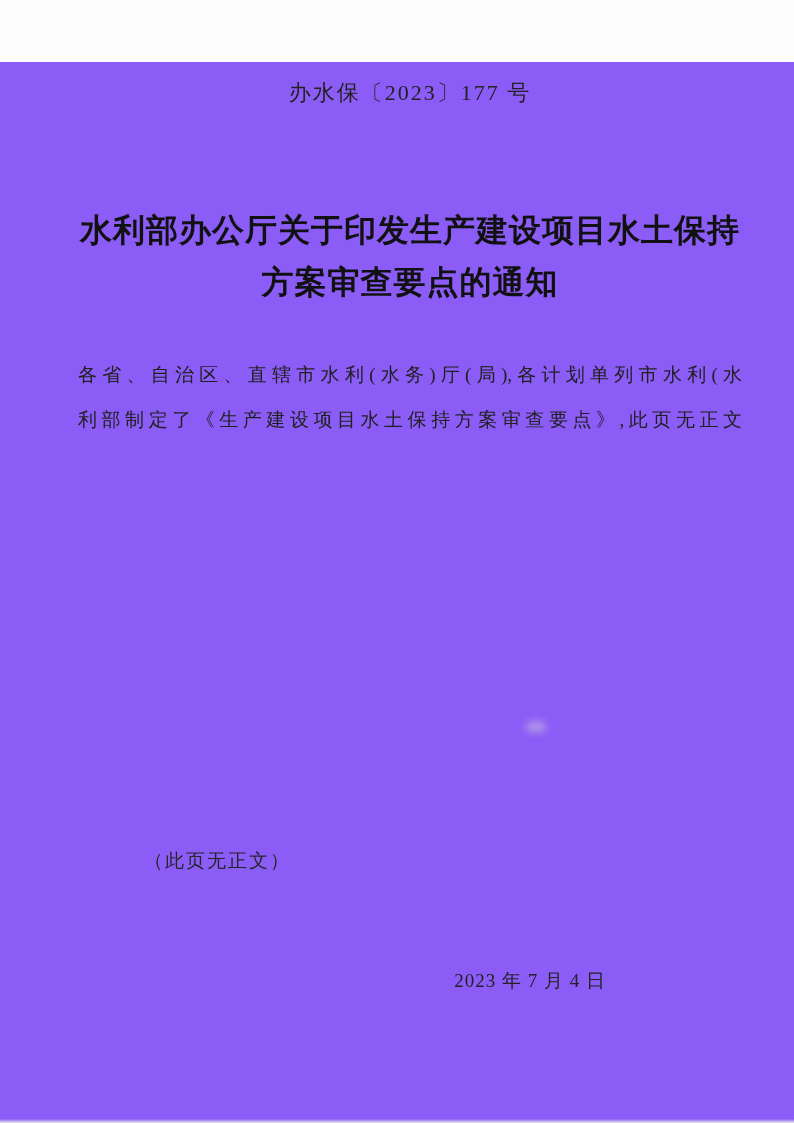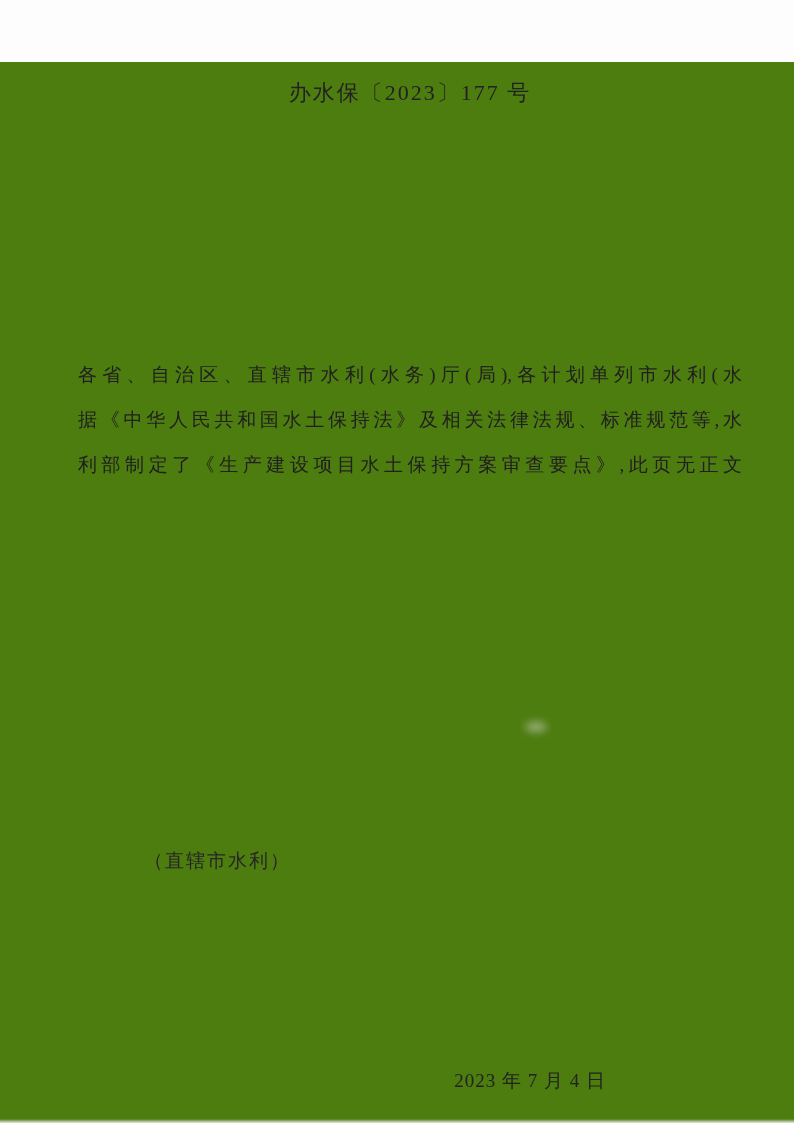--- a/index.html
+++ b/index.html
@@ -4,21 +4,21 @@
 <style>
   html, body {
     margin: 0;
     padding: 0;
     background: #ffffff;
   }
   .page {
     position: relative;
     width: 794px;
     height: 1123px;
-    background: #4d7c0f;
+    background: #8b5cf6;
     overflow: hidden;
     font-family: "Liberation Serif", "DejaVu Serif", serif;
     color: #1c1c1c;
   }
   
   .content {
     position: absolute;
     left: 78px;
     top: 0;
     width: 664px;
@@ -86,21 +86,21 @@
     top: 976px;
     width: 400px;
     text-align: center;
     font-size: 20px;
     letter-spacing: 1px;
     color: #222;
   }
   .sign-date {
     position: absolute;
     left: 330px;
-    top: 1068px;
+    top: 968px;
     width: 400px;
     text-align: center;
     font-size: 19px;
     letter-spacing: 1px;
     color: #222;
   }
   
   .scan-smudge {
     position: absolute;
     left: 525px;
@@ -133,30 +133,33 @@
 <body>
 
 <div class="page">
 
   <div class="scan-top-tint"></div>
 
   <div class="content">
 
     <div class="doc-number">办水保〔2023〕177 号</div>
 
+    <div class="doc-title">
+      <div>水利部办公厅关于印发生产建设项目水土保持</div>
+      <div>方案审查要点的通知</div>
+    </div>
 
     <div class="body-text">
       <div class="line justify">各省、自治区、直辖市水利(水务)厅(局),各计划单列市水利(水</div>
-      <div class="line justify">据《中华人民共和国水土保持法》及相关法律法规、标准规范等,水</div>
       <div class="line justify">利部制定了《生产建设项目水土保持方案审查要点》,此页无正文</div>
     </div>
 
   </div>
 
-  <div class="no-text-note">（直辖市水利）</div>
+  <div class="no-text-note">（此页无正文）</div>
 
 
   <div class="sign-date">2023 年 7 月 4 日</div>
 
   <div class="scan-smudge"></div>
   <div class="page-bottom-edge"></div>
 
 </div>
 
 </body></html>

